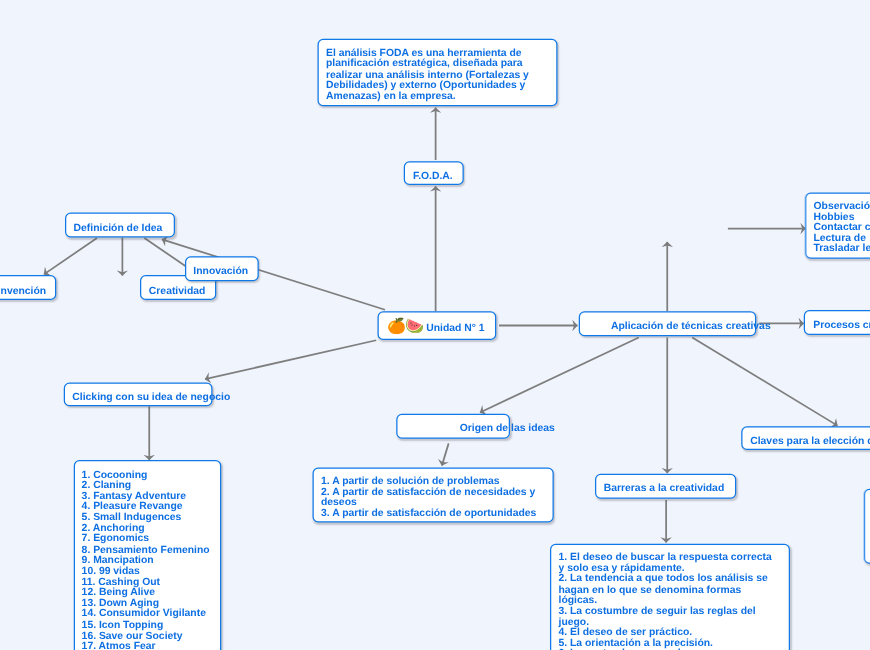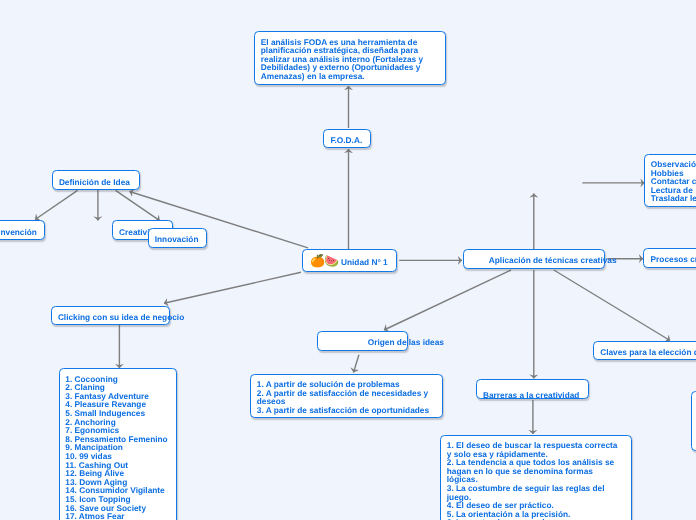--- a/index.html
+++ b/index.html
@@ -81,21 +81,21 @@
   </div>
 
   <div class="node" style="left:-9px;top:220.4px;width:54.2px;height:19.7px;">
     <div class="txt">Invención</div>
   </div>
 
   <div class="node" style="left:67.9px;top:220.4px;width:60.7px;height:19.7px;margin-left:44px;">
     <div class="txt">Creatividad</div>
   </div>
 
-  <div class="node" style="left:147.5px;top:228px;width:59.7px;height:19.7px;">
+  <div class="node" style="left:147.5px;top:205px;width:59.7px;height:19.7px;">
     <div class="txt">Innovación</div>
   </div>
 
   <div class="node" style="left:50.7px;top:305.8px;width:119px;height:19.7px;">
     <div class="txt">Clicking con su idea de negocio</div>
   </div>
 
   <div class="node" id="node-unidad" style="left:301.8px;top:249px;width:95px;height:22.5px;">
     <span class="emoji">🍊</span>
     <span class="emoji">🍉</span>
@@ -118,21 +118,21 @@
       <div>Contactar con</div>
       <div>Lectura de</div>
       <div>Trasladar le</div>
     </div>
   </div>
 
   <div class="node" style="left:316.6px;top:331px;width:91.4px;height:19.7px;padding-left:44px;">
     <div class="txt">Origen de las ideas</div>
   </div>
 
-  <div class="node" style="left:475.8px;top:378.9px;width:113.2px;height:19.7px;align-items:flex-end;">
+  <div class="node" style="left:475.8px;top:378.9px;width:113.2px;height:19.7px;">
     <div class="txt">Barreras a la creatividad</div>
   </div>
 
   <div class="node" style="left:593px;top:340.5px;width:118.5px;height:19.7px;">
     <div class="txt">Claves para la elección de</div>
   </div>
 
   <div class="node multi" style="left:58.5px;top:368px;width:118px;height:165px;">
     <div class="txt">
       <div>1. Cocooning</div>

